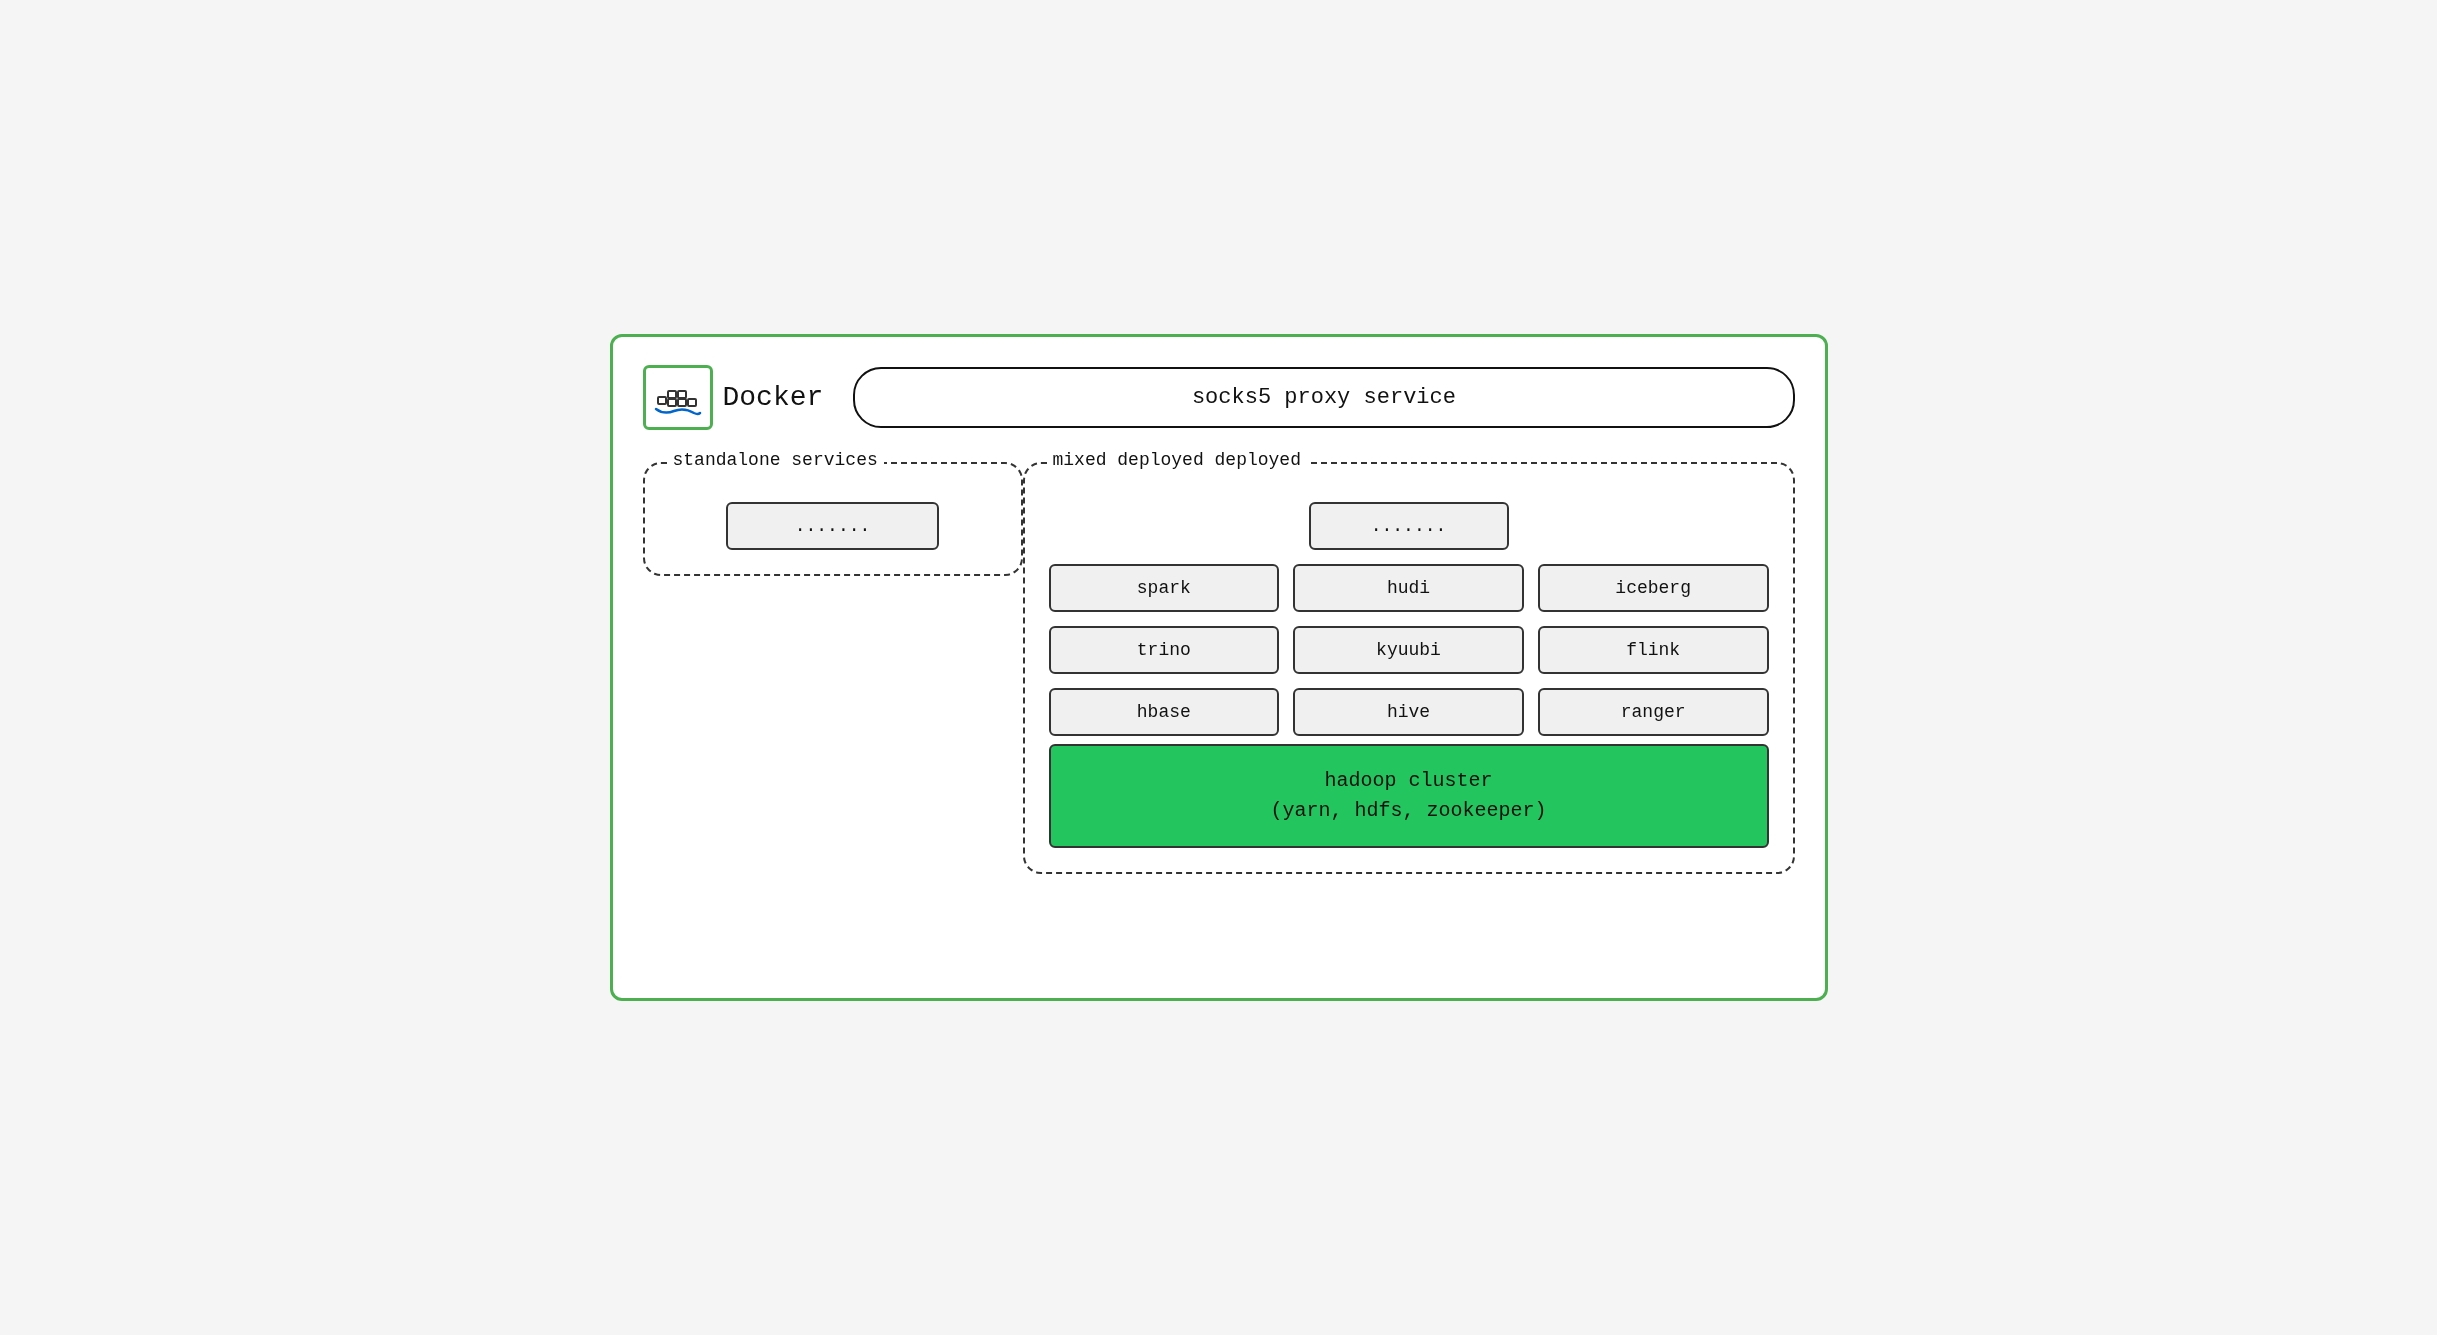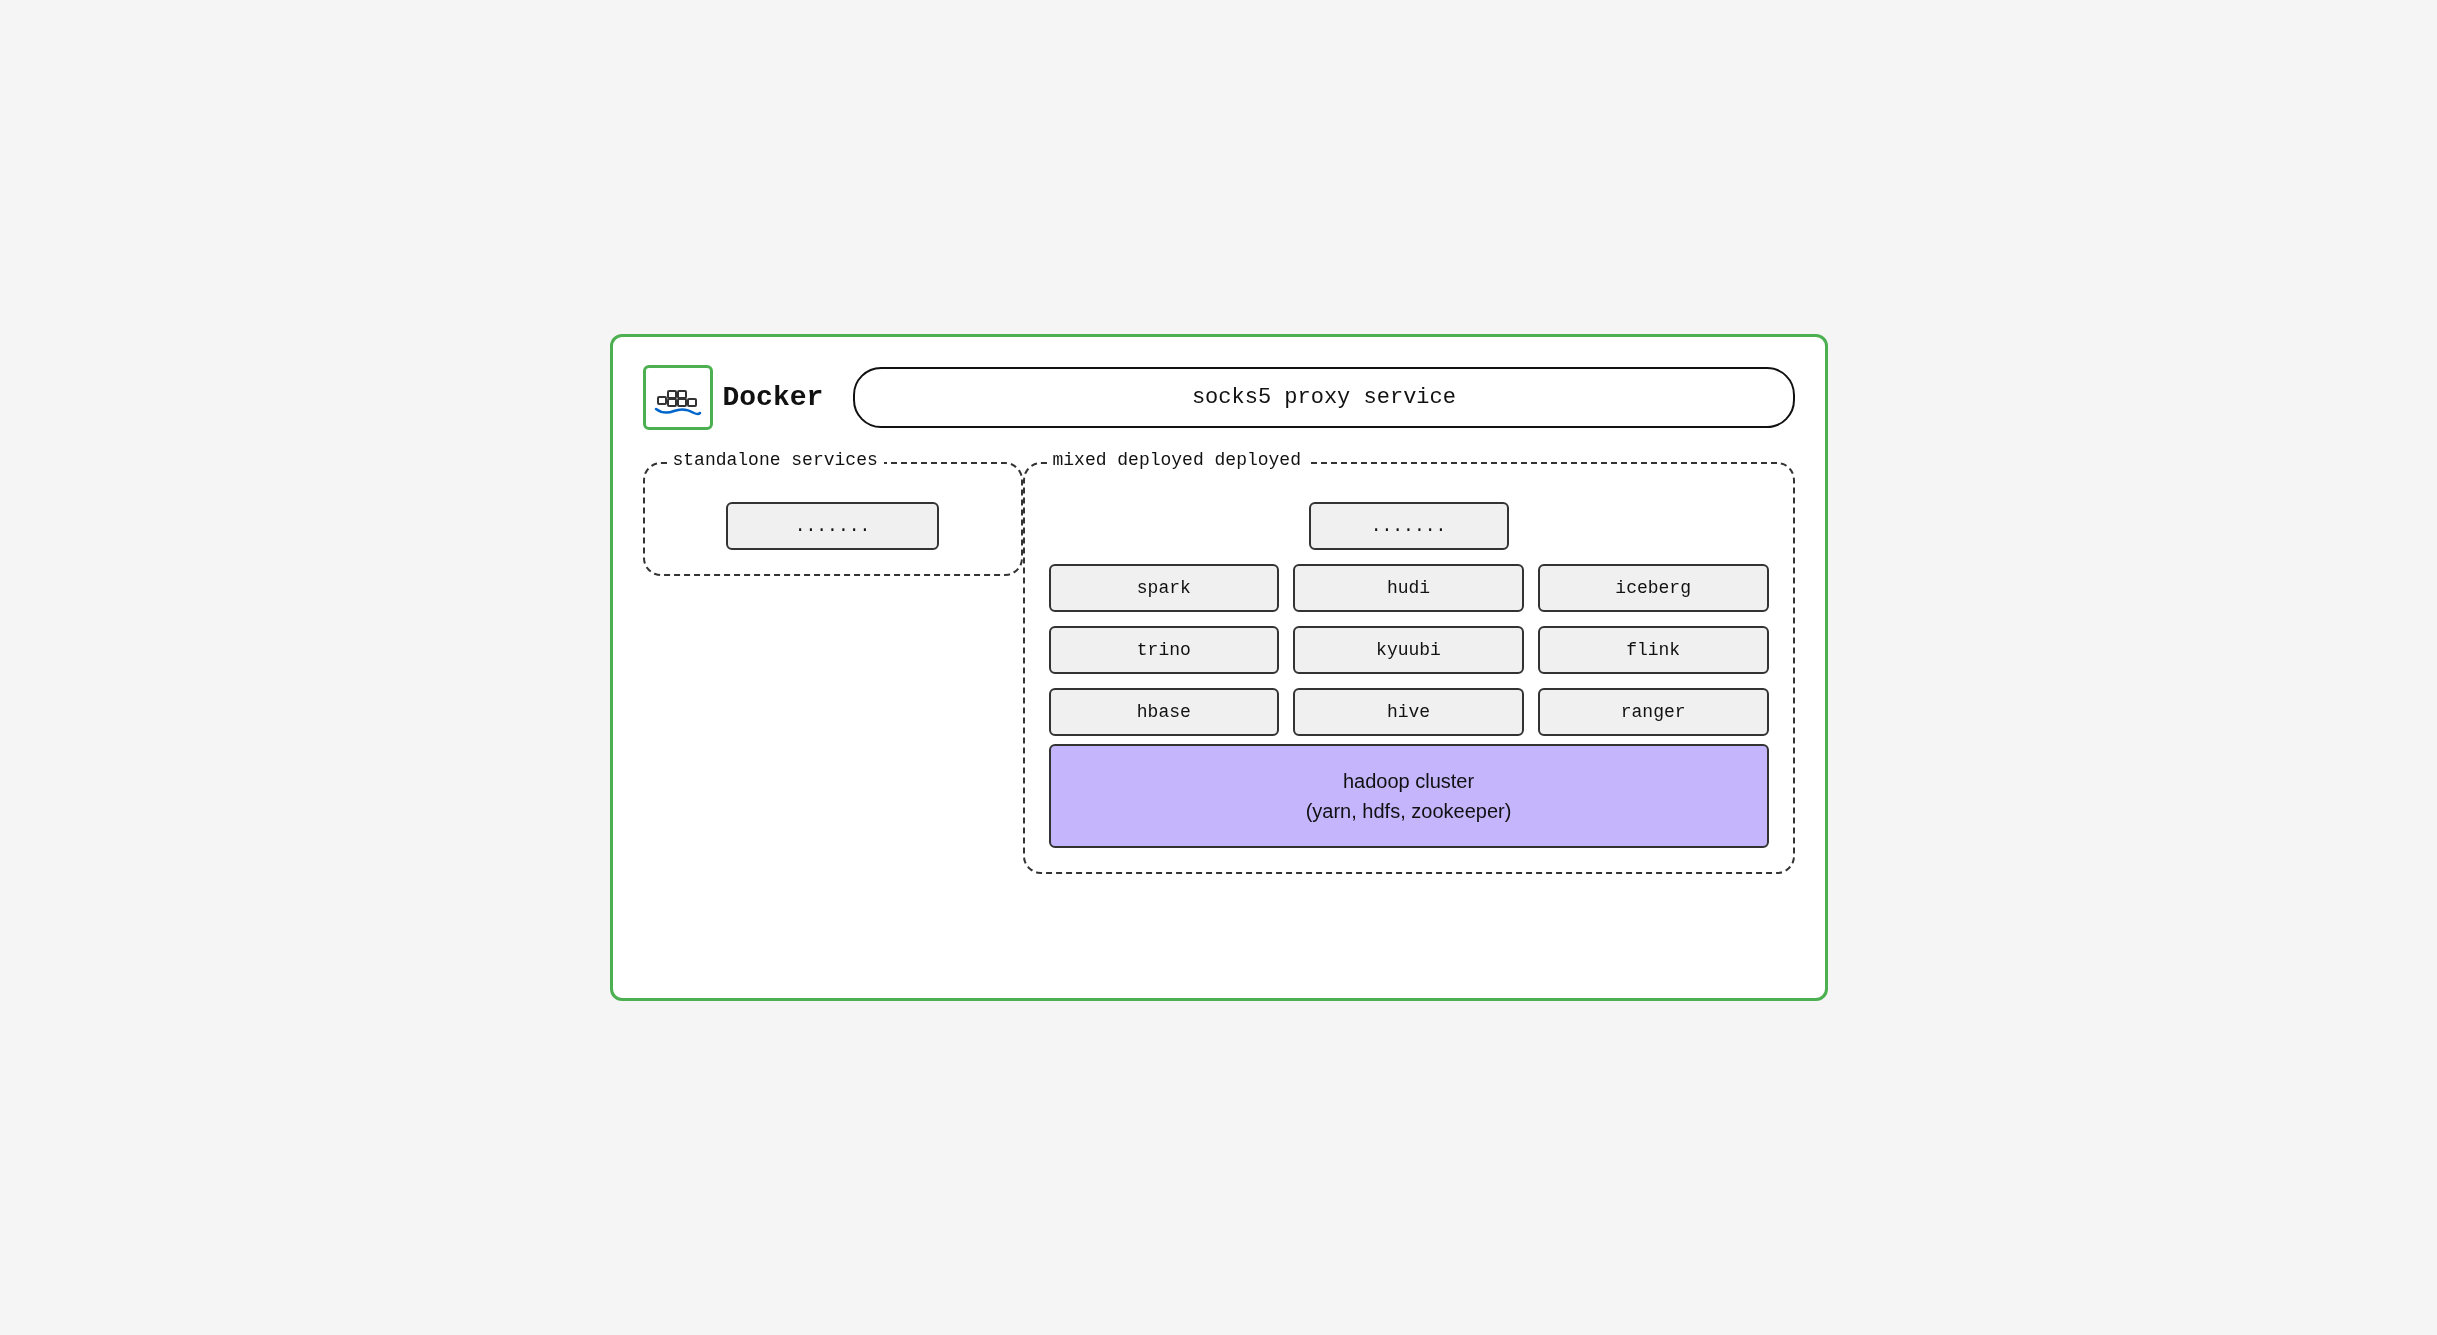--- a/index.html
+++ b/index.html
@@ -47,21 +47,21 @@
       border: 3px solid #4caf50;
       border-radius: 6px;
       display: flex;
       align-items: center;
       justify-content: center;
       background: #fff;
     }
 
     .docker-logo-text {
       font-size: 28px;
-      font-weight: bold;
+      font-weight: normal;
       font-family: 'Courier New', Courier, monospace;
       color: #111;
     }
 
     .socks5-box {
       flex: 1;
       border: 2.5px solid #111;
       border-radius: 28px;
       padding: 16px 30px;
       text-align: center;
@@ -151,22 +151,22 @@
       gap: 14px;
       margin-bottom: 8px;
     }
 
     .hadoop-box {
       border: 2px solid #333;
       border-radius: 6px;
       padding: 20px;
       text-align: center;
       font-size: 20px;
-      font-family: Liberation Sans, sans-serif;
-      background: #c4b5fd;
+      font-family: Liberation Mono, monospace;
+      background: #22c55e;
       color: #111;
       line-height: 1.5;
       margin-top: 4px;
     }
   </style>
 </head>
 <body>
 
 <div class="main-container">
 

